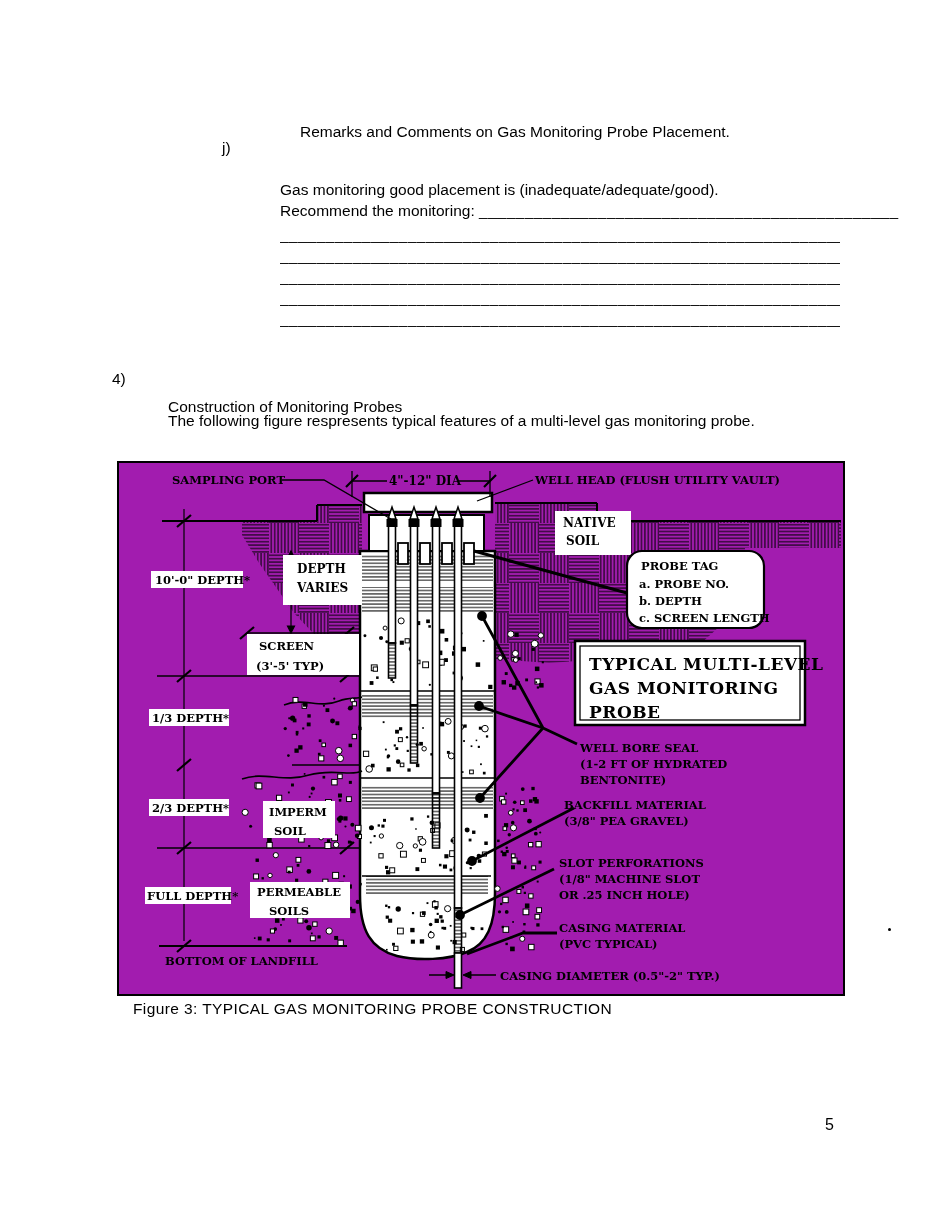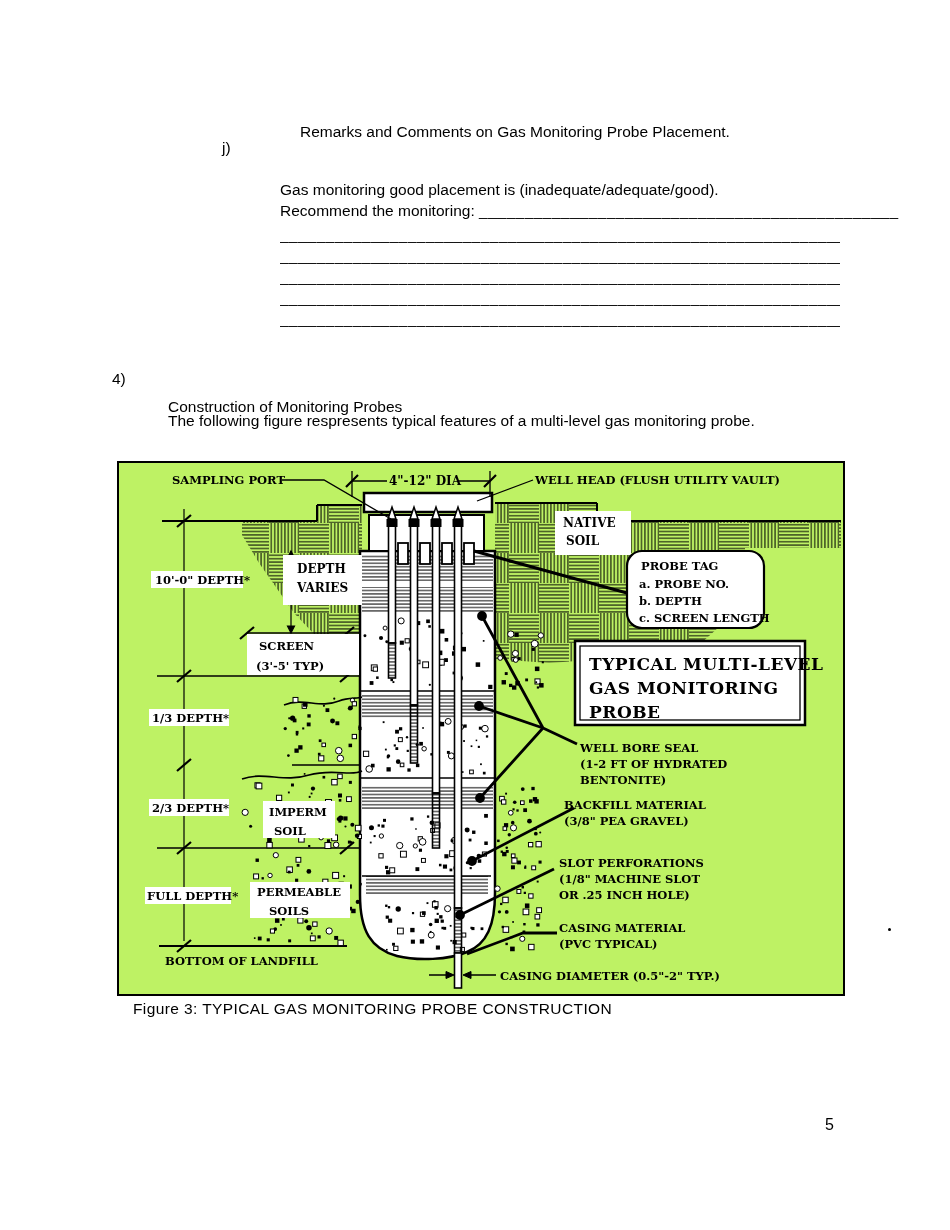--- a/index.html
+++ b/index.html
@@ -1,21 +1,21 @@
 <!DOCTYPE html>
 <html><head>
 <meta charset="utf-8">
 <style>
   html,body{margin:0;padding:0;background:#e8e8e8;}
   .page{position:relative;width:950px;height:1230px;background:#ffffff;margin:0 auto;
         font-family:"Liberation Sans",sans-serif;color:#000;overflow:hidden;}
   .abs{position:absolute;}
   .body-text{font-size:15.5px;line-height:21px;white-space:nowrap;}
   .blank-line{font-size:15.5px;line-height:21px;height:21px;overflow:hidden;white-space:nowrap;letter-spacing:.5px;}
-  .fig-frame{position:absolute;left:117px;top:461px;width:724px;height:531px;border:2px solid #000;background:#bef264;}
+  .fig-frame{position:absolute;left:117px;top:461px;width:724px;height:531px;border:2px solid #000;background:#a21caf;}
   .caption{font-size:15.5px;letter-spacing:.4px;white-space:nowrap;margin-left:16px;}
   .pagenum{font-size:16px;}
   .stray{width:3px;height:3px;background:#000;border-radius:50%;}
   svg text{font-family:"DejaVu Serif","Liberation Serif",serif;font-weight:bold;fill:#000;}
   .lbl{font-size:11.5px;}
   .lbl12{font-size:12px;}
   .title-lbl{font-size:17px;letter-spacing:.5px;}
 </style>
 </head>
 <body>

